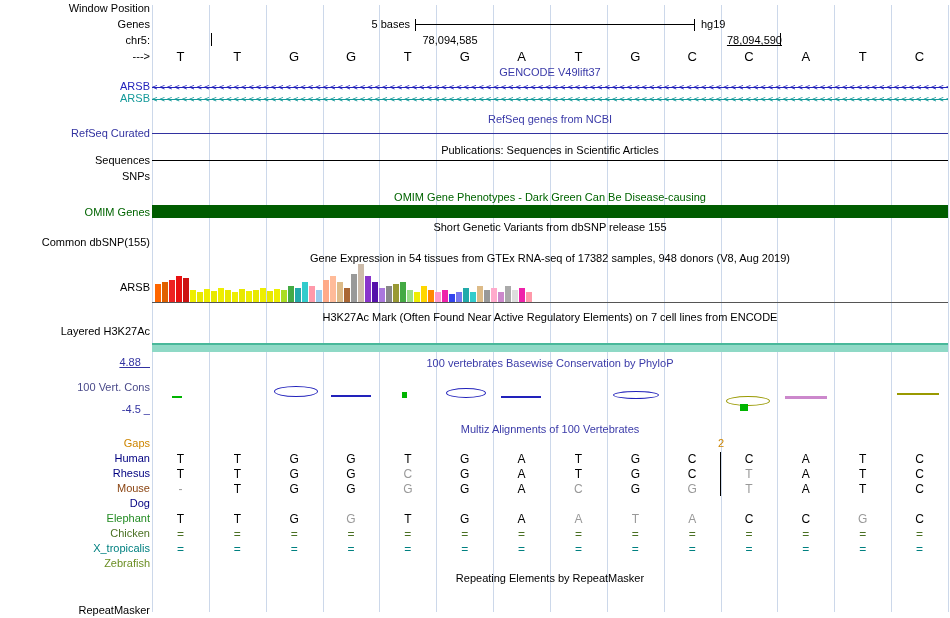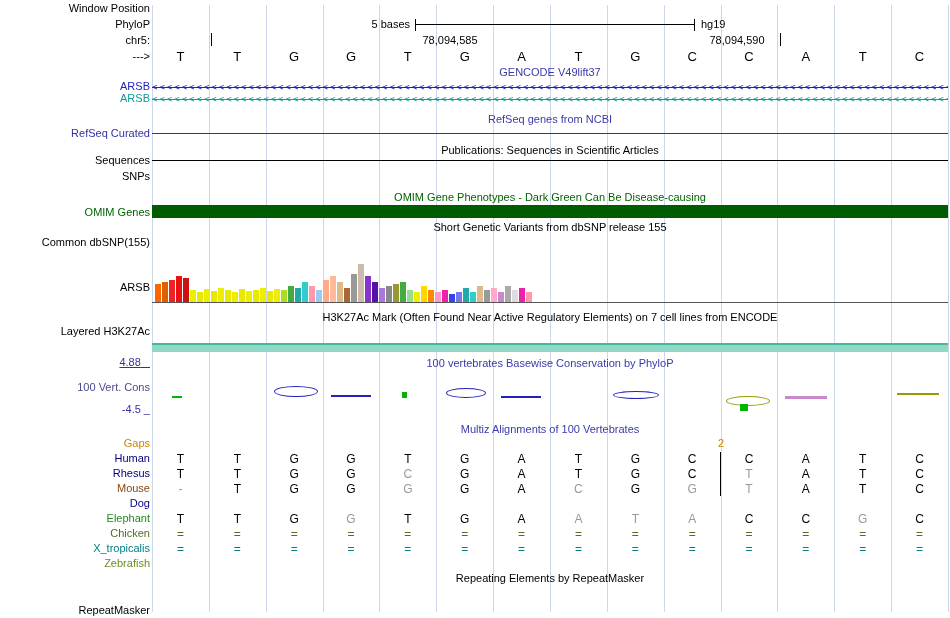--- a/index.html
+++ b/index.html
@@ -13,21 +13,21 @@
   .scalebar{border-left:1px solid #000;border-right:1px solid #000;
             background:linear-gradient(to bottom,transparent 5px,#000 5px,#000 6px,transparent 6px)}
 </style>
 </head>
 <body>
 
 <div id="browser">
 
   <div class="lbl" style="top:2px">Window Position</div>
 
-  <div class="lbl" style="top:18px">PhyloP</div>
+  <div class="lbl" style="top:18px">Genes</div>
   <div class="abs" style="left:320px;top:18px;width:90px;text-align:right">5 bases</div>
   <div class="abs scalebar" style="left:415px;top:19px;width:280px;height:12px"></div>
   <div class="abs" style="left:701px;top:18px">hg19</div>
 
   <div class="lbl" style="top:34px">chr5:</div>
 
   <div class="lbl" style="top:50px">---&gt;</div>
 
   <div class="ttl" style="top: 66px; color: rgb(58, 58, 168);">GENCODE V49lift37</div>
 
@@ -41,20 +41,21 @@
 
   <div class="lbl" style="top:170px">SNPs</div>
 
   <div class="ttl" style="top: 191px; color: rgb(0, 100, 0);">OMIM Gene Phenotypes - Dark Green Can Be Disease-causing</div>
   <div class="lbl" style="top: 206px; color: rgb(0, 100, 0);">OMIM Genes</div>
   <div class="abs" style="left: 152px; top: 205px; width: 796px; height: 13px; background: rgb(0, 92, 0);"></div>
 
   <div class="ttl" style="top:221px">Short Genetic Variants from dbSNP release 155</div>
   <div class="lbl" style="top:236px">Common dbSNP(155)</div>
 
+  <div class="ttl" style="top:252px">Gene Expression in 54 tissues from GTEx RNA-seq of 17382 samples, 948 donors (V8, Aug 2019)</div>
   <div class="lbl" style="top:281px">ARSB</div>
   <div class="abs" style="left: 152px; top: 302px; width: 796px; height: 1px; background: rgb(85, 85, 85);"></div>
 
   <div class="ttl" style="top:311px">H3K27Ac Mark (Often Found Near Active Regulatory Elements) on 7 cell lines from ENCODE</div>
   <div class="lbl" style="top:325px">Layered H3K27Ac</div>
   <div class="abs" style="left: 152px; top: 343px; width: 796px; height: 9px; background: linear-gradient(rgb(73, 184, 154) 0px, rgb(73, 184, 154) 2px, rgb(143, 217, 198) 2px);"></div>
 
   <div class="lbl" style="top: 356px; color: rgb(50, 50, 160); text-decoration: underline;">4.88 _</div>
   <div class="ttl" style="top: 357px; color: rgb(58, 58, 168);">100 vertebrates Basewise Conservation by PhyloP</div>
   <div class="lbl" style="top: 381px; color: rgb(74, 74, 138);">100 Vert. Cons</div>
@@ -79,21 +80,21 @@
     <div class="grid" style="left: 606.9px; top: 5px; width: 1px; height: 607px; background: rgb(204, 216, 234);"></div>
     <div class="grid" style="left: 663.7px; top: 5px; width: 1px; height: 607px; background: rgb(204, 216, 234);"></div>
     <div class="grid" style="left: 720.6px; top: 5px; width: 1px; height: 607px; background: rgb(204, 216, 234);"></div>
     <div class="grid" style="left: 777.4px; top: 5px; width: 1px; height: 607px; background: rgb(204, 216, 234);"></div>
     <div class="grid" style="left: 834.3px; top: 5px; width: 1px; height: 607px; background: rgb(204, 216, 234);"></div>
     <div class="grid" style="left: 891.1px; top: 5px; width: 1px; height: 607px; background: rgb(204, 216, 234);"></div>
     <div class="grid" style="left: 948px; top: 5px; width: 1px; height: 607px; background: rgb(204, 216, 234);"></div>
     <div class="abs" style="left: 211px; top: 33px; width: 1px; height: 13px; background: rgb(0, 0, 0);"></div>
     <div class="abs" style="left: 780px; top: 33px; width: 1px; height: 13px; background: rgb(0, 0, 0);"></div>
     <div class="abs" style="left: 405px; top: 34px; width: 90px; text-align: center;">78,094,585</div>
-    <div class="abs" style="left: 692px; top: 34px; width: 90px; text-align: center;">78,094,590</div>
+    <div class="abs" style="left: 692px; top: 34px; width: 90px; text-align: right; text-decoration: underline;">78,094,590</div>
     <div class="abs" style="left: 152px; top: 49px; width: 56.9px; text-align: center; font-size: 13px;">T</div>
     <div class="abs" style="left: 208.9px; top: 49px; width: 56.9px; text-align: center; font-size: 13px;">T</div>
     <div class="abs" style="left: 265.7px; top: 49px; width: 56.9px; text-align: center; font-size: 13px;">G</div>
     <div class="abs" style="left: 322.6px; top: 49px; width: 56.9px; text-align: center; font-size: 13px;">G</div>
     <div class="abs" style="left: 379.4px; top: 49px; width: 56.9px; text-align: center; font-size: 13px;">T</div>
     <div class="abs" style="left: 436.3px; top: 49px; width: 56.9px; text-align: center; font-size: 13px;">G</div>
     <div class="abs" style="left: 493.1px; top: 49px; width: 56.9px; text-align: center; font-size: 13px;">A</div>
     <div class="abs" style="left: 550px; top: 49px; width: 56.9px; text-align: center; font-size: 13px;">T</div>
     <div class="abs" style="left: 606.9px; top: 49px; width: 56.9px; text-align: center; font-size: 13px;">G</div>
     <div class="abs" style="left: 663.7px; top: 49px; width: 56.9px; text-align: center; font-size: 13px;">C</div>

